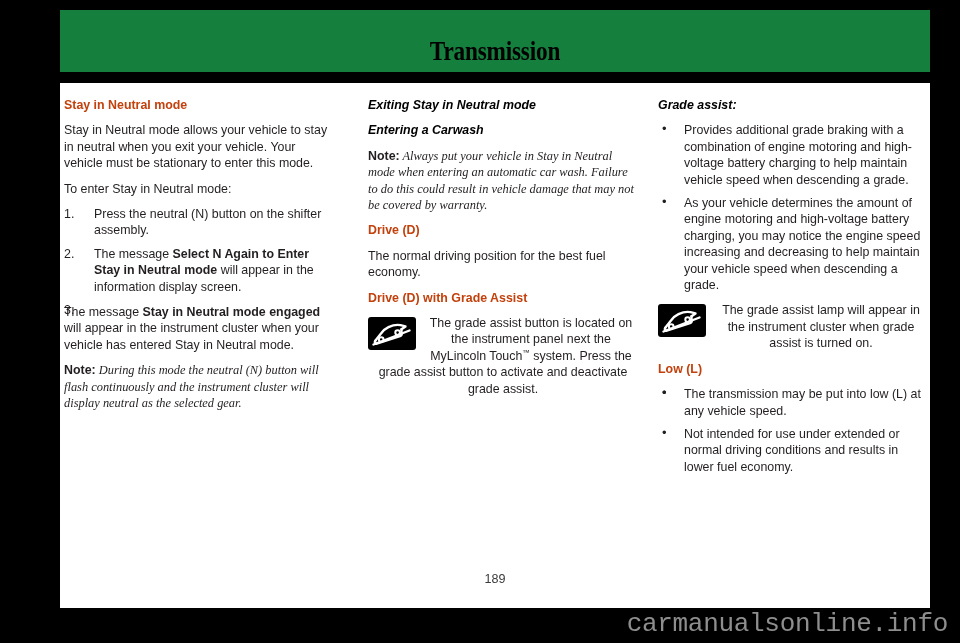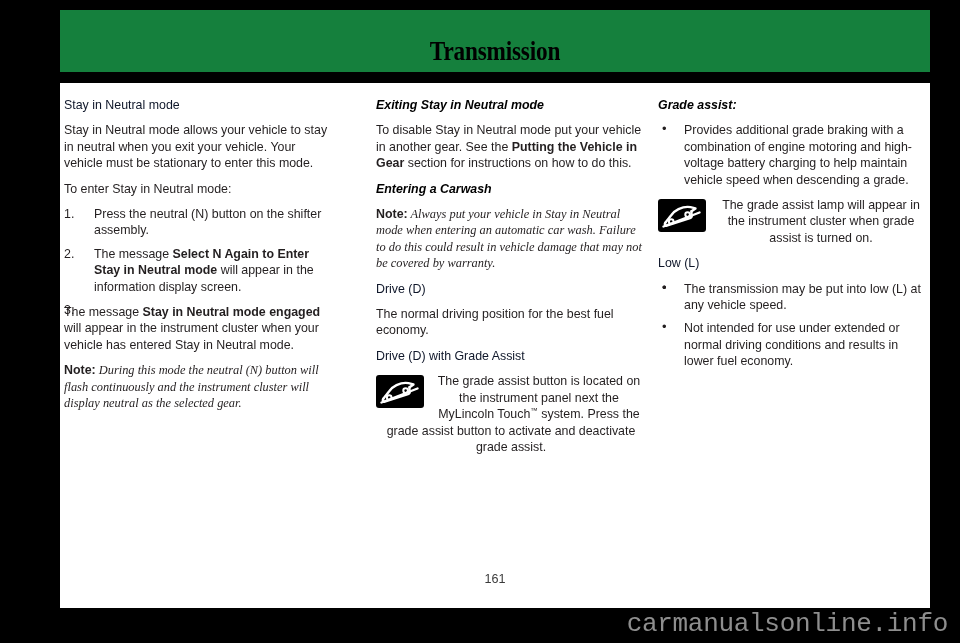--- a/index.html
+++ b/index.html
@@ -57,38 +57,38 @@
     width: 870px;
     height: 470px;
     padding: 0;
   }
   .col {
     position: absolute;
     top: 14px;
     width: 270px;
   }
   .col-1 { left: 4px; }
-  .col-2 { left: 316px; }
+  .col-2 { left: 308px; }
   .col-3 { left: 598px; }
 
   p, h3, h4 {
     margin: 0;
     padding: 0;
   }
   .body-text {
     font-size: 12.4px;
     line-height: 16.4px;
     color: #231f20;
     margin-bottom: 9px;
   }
   .head-bold {
     font-size: 12.4px;
     line-height: 16.4px;
-    font-weight: 400;
-    color: #0f172a;
+    font-weight: 700;
+    color: #c2410c;
     margin-bottom: 9px;
   }
   .head-bolditalic {
     font-size: 12.4px;
     line-height: 16.4px;
     font-weight: 700;
     font-style: italic;
     color: #000000;
     margin-bottom: 9px;
   }
@@ -207,21 +207,20 @@
           </li>
         </ol>
 
         <p class="body-text"><span>The message </span><span class="bold">Stay in Neutral mode engaged</span><span> will appear in the instrument cluster when your vehicle has entered Stay in Neutral mode.</span></p>
 
         <p class="body-text"><span class="bold">Note:</span><span class="italic"> During this mode the neutral (N) button will flash continuously and the instrument cluster will display neutral as the selected gear.</span></p>
       </div>
 
       <div class="col col-2">
         <h4 class="head-bolditalic">Exiting Stay in Neutral mode</h4>
-        <p class="body-text"><span>To disable Stay in Neutral mode put your vehicle in another gear. See the </span><span class="bold">Putting the Vehicle in Gear</span><span> section for instructions on how to do this.</span></p>
 
         <h4 class="head-bolditalic">Entering a Carwash</h4>
         <p class="body-text"><span class="bold">Note:</span><span class="italic"> Always put your vehicle in Stay in Neutral mode when entering an automatic car wash. Failure to do this could result in vehicle damage that may not be covered by warranty.</span></p>
 
         <h3 class="head-bold">Drive (D)</h3>
         <p class="body-text">The normal driving position for the best fuel economy.</p>
 
         <h3 class="head-bold">Drive (D) with Grade Assist</h3>
 
         <p class="icon-para clearfix">
@@ -240,21 +239,21 @@
       </div>
 
       <div class="col col-3">
         <h4 class="head-bolditalic">Grade assist:</h4>
 
         <ul class="bul-list">
           <li>
             <span class="bullet">•</span><span>Provides additional grade braking with a combination of engine motoring and high-voltage battery charging to help maintain vehicle speed when descending a grade.</span>
           </li>
           <li>
-            <span class="bullet">•</span>
+            <span class="bullet">•</span><span>As your vehicle determines the amount of engine motoring and high-voltage battery charging, you may notice the engine speed increasing and decreasing to help maintain your vehicle speed when descending a grade.</span>
           </li>
         </ul>
 
         <p class="icon-para clearfix">
           <span class="grade-icon">
             <svg width="48" height="33" viewBox="0 0 48 33" aria-hidden="true">
               <g fill="none" stroke="#ffffff" stroke-width="2.4" stroke-linecap="round" stroke-linejoin="round">
                 <path d="M7.5 23.5 L13 16.5 C15 13.8 17.5 11.6 20.5 10.2 C24.5 8.3 29 7.4 32.5 8.2 L37.5 9.4 L33.5 12.2"></path>
                 <path d="M7.5 23.5 C6.4 24.6 6.6 26.2 8 26.8 L32 19.2 C33.6 18.6 34.2 17 33.5 15.6 L33.5 12.2"></path>
                 <path d="M5.5 27.5 L41.5 13.5"></path>
@@ -275,18 +274,18 @@
             <span class="bullet">•</span><span>The transmission may be put into low (L) at any vehicle speed.</span>
           </li>
           <li>
             <span class="bullet">•</span><span>Not intended for use under extended or normal driving conditions and results in lower fuel economy.</span>
           </li>
         </ul>
       </div>
 
     </div>
 
-    <div class="page-number">161</div>
+    <div class="page-number">189</div>
   </div>
 
   <div class="watermark">carmanualsonline.info</div>
 
 </div>
 
 </body></html>

